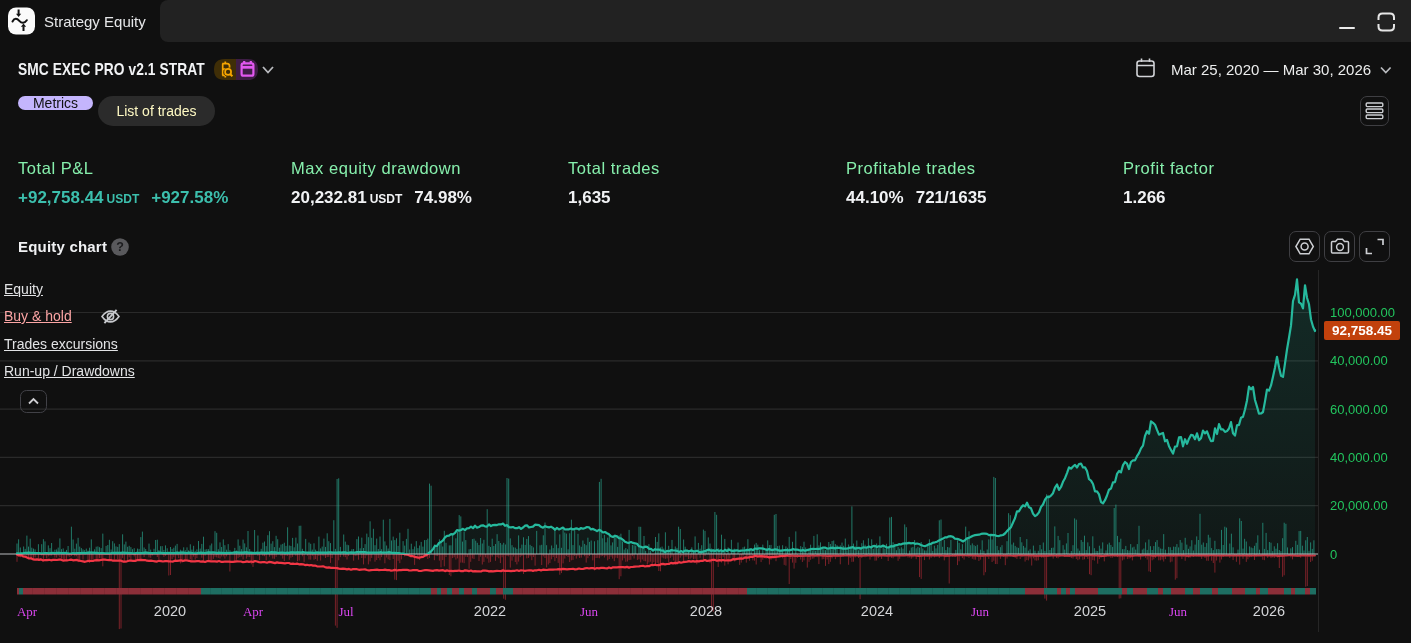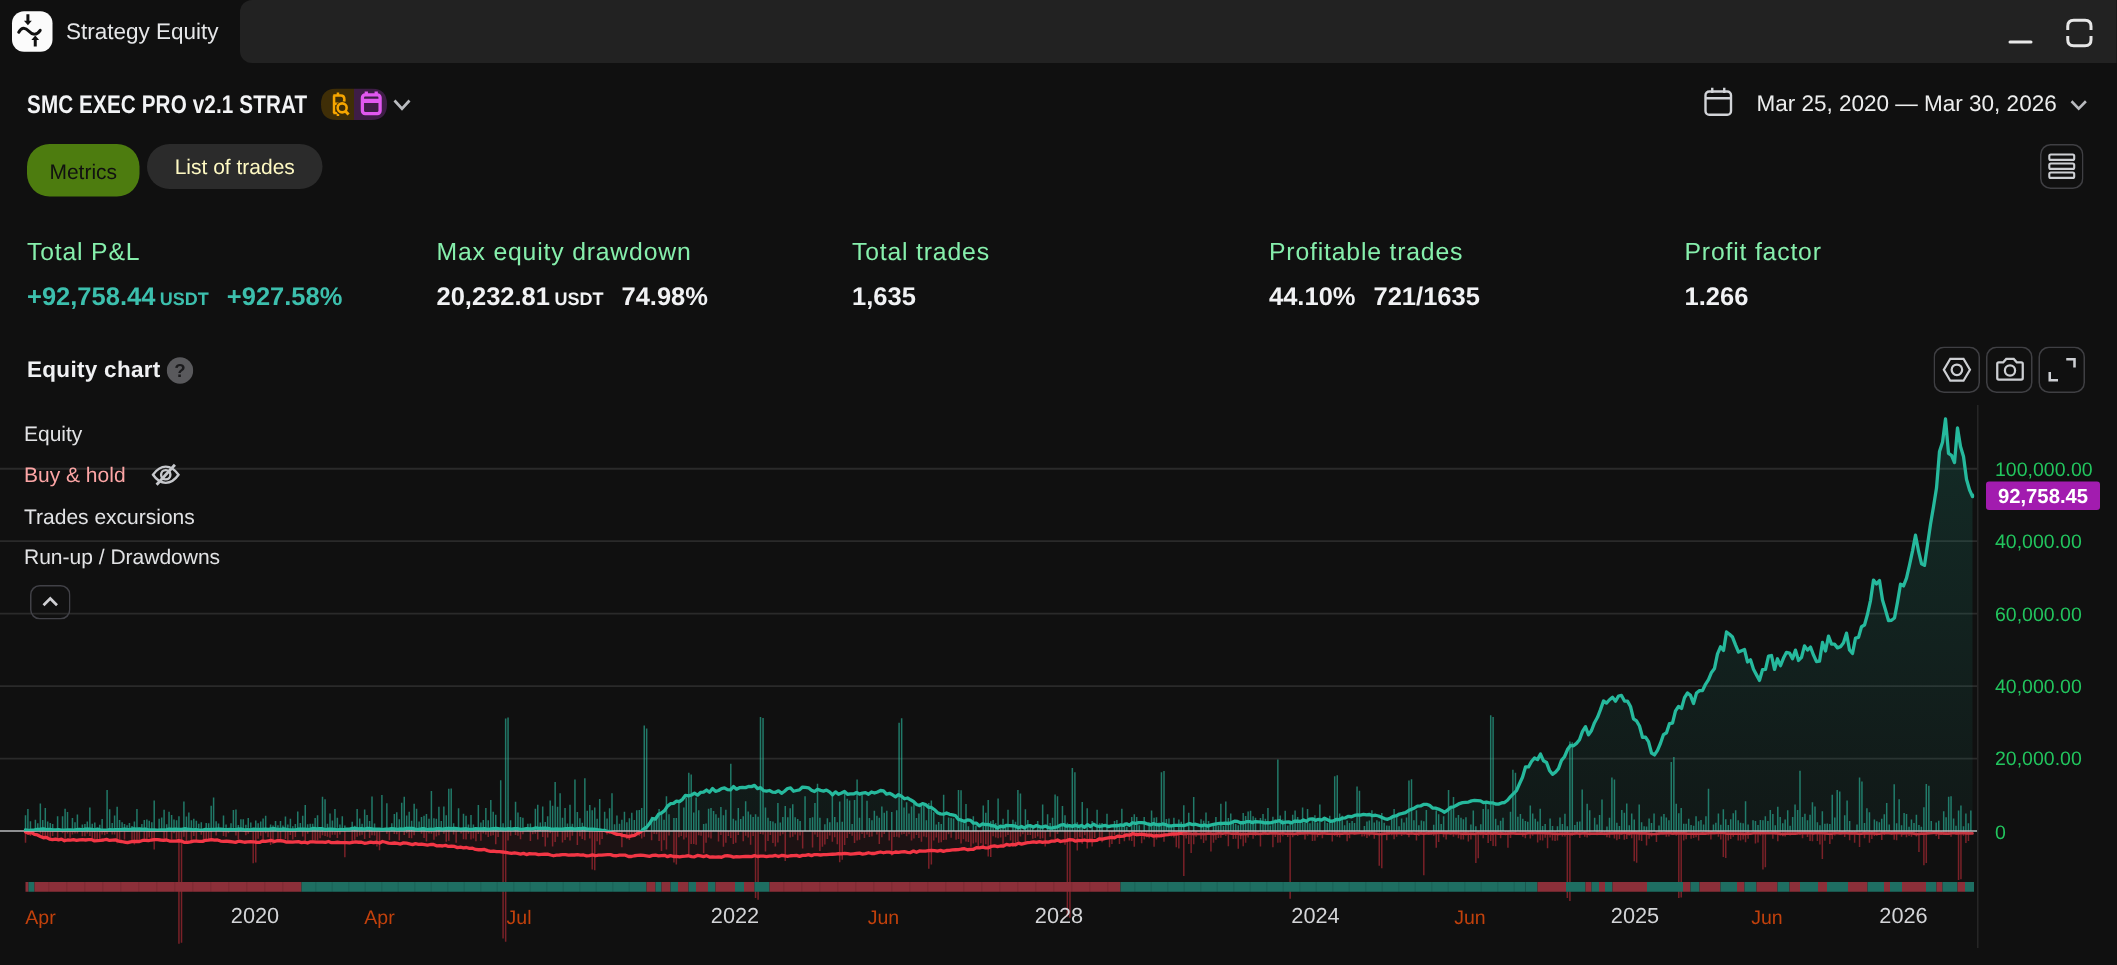--- a/index.html
+++ b/index.html
@@ -2,28 +2,28 @@
 <html><head><meta charset="utf-8"><style>
 * { margin:0; padding:0; box-sizing:border-box; }
 html,body { width:1411px; height:643px; background:#101010; overflow:hidden;
   font-family:"Liberation Sans", sans-serif; }
 .abs { position:absolute; }
 #topbar { position:absolute; left:160px; top:0; width:1251px; height:42px;
   background:#222222; border-radius:8px 0 0 8px; }
 #tabtxt { position:absolute; left:44px; top:13px; font-size:15px; color:#e6e7e9; }
 #chart { position:absolute; left:0; top:0; }
 .ylab { position:absolute; left:1330px; font-size:13px; color:#22c55e; }
-.xm { position:absolute; top:604px; font-size:13px; color:#c2410c; transform:translateX(-50%); }
+.xm { position:absolute; top:604px; font-size:13px; color:#d946ef; transform:translateX(-50%);font-family:Liberation Serif, serif; }
 .xy { position:absolute; top:603px; font-size:14.5px; color:#d4d5d8; transform:translateX(-50%); }
 .statlab { position:absolute; top:159px; font-size:16.5px; color:#86efac; letter-spacing:0.55px; }
 .statval { position:absolute; top:188px; font-size:17px; font-weight:700; color:#f1f2f4; }
 .statval .u { font-size:12px; font-weight:700; margin-left:3px; }
 .statval .pc { margin-left:12px; }
 .teal { color:#3cbfad; }
-.leg { position:absolute; left:16px; font-size:14px; color:#e2e3e5; }
+.leg { position:absolute; left:4px; font-size:14px; color:#e2e3e5;text-decoration:underline; }
 </style></head>
 <body>
 <div id="topbar"></div>
 <svg id="chart" width="1411" height="643" viewBox="0 0 1411 643">
 <defs>
 <linearGradient id="tg" x1="0" y1="280" x2="0" y2="554.0" gradientUnits="userSpaceOnUse">
 <stop offset="0" stop-color="rgba(36,185,157,0.16)"></stop>
         <stop offset="1" stop-color="rgba(36,185,157,0.05)"></stop>
 </linearGradient>
 <clipPath id="above">
@@ -140,21 +140,21 @@
 
 <svg class="abs" style="left:1135px;top:57px" width="22" height="22" fill="none" stroke="#d2d4d8" stroke-width="1.6">
   <rect x="2" y="4" width="17" height="15.5" rx="2.5"></rect>
   <path d="M6.5 1.5 V5 M14.5 1.5 V5 M2 8.5 H19"></path>
 </svg>
 <div class="abs" style="left:1171px;top:61px;font-size:15px;color:#eceded">Mar 25, 2020 — Mar 30, 2026</div>
 <svg class="abs" style="left:1379px;top:65px" width="14" height="12">
     <path d="M2 2.5 L6.8 7.5 L11.6 2.5" stroke="#b9bbbf" stroke-width="1.7" fill="none"></path>
   </svg>
 
-<div class="abs" style="left:18px;top:96px;width:75px;height:35px;background:#4d7c0f;border-radius:15px;color:#111;font-size:14px;display:flex;align-items:center;justify-content:center">Metrics</div>
+<div class="abs" style="left:18px;top:96px;width:75px;height:14px;background:#c4b5fd;border-radius:15px;color:#111;font-size:14px;display:flex;align-items:center;justify-content:center">Metrics</div>
 <div class="abs" style="left:98px;top:96px;width:117px;height:30px;background:#2b2b2b;border-radius:15px;color:#fef9c3;font-size:14px;display:flex;align-items:center;justify-content:center">List of trades</div>
 <svg class="abs" style="left:1360px;top:96px" width="29" height="30">
   <rect x="0.5" y="0.5" width="28" height="29" rx="6.5" fill="none" stroke="#3f3f43"></rect>
   <g fill="none" stroke="#cdcfd3" stroke-width="1.4">
     <rect x="6.2" y="7" width="16.6" height="3.6" rx="1"></rect>
     <rect x="6.2" y="13" width="16.6" height="3.6" rx="1"></rect>
     <rect x="6.2" y="19" width="16.6" height="3.6" rx="1"></rect>
   </g>
 </svg>
 
@@ -205,21 +205,21 @@
   <rect x="0.5" y="0.5" width="26" height="22" rx="6" fill="none" stroke="#414147"></rect>
   <path d="M9 13.5 L13.5 9 L18 13.5" stroke="#cfcfd3" stroke-width="1.8" fill="none"></path>
 </svg>
 
 <div class="ylab" style="top:305.0px">100,000.00</div>
 <div class="ylab" style="top:353.3px">40,000.00</div>
 <div class="ylab" style="top:401.6px">60,000.00</div>
 <div class="ylab" style="top:449.9px">40,000.00</div>
 <div class="ylab" style="top:498.2px">20,000.00</div>
 <div class="ylab" style="top:546.5px">0</div>
-<div class="abs" style="left:1324px;top:321px;width:76px;height:19px;background:#a21caf;border-radius:2px;color:#fff;font-size:13.5px;font-weight:700;display:flex;align-items:center;justify-content:center">92,758.45</div>
+<div class="abs" style="left:1324px;top:321px;width:76px;height:19px;background:#c2410c;border-radius:2px;color:#fff;font-size:13.5px;font-weight:700;display:flex;align-items:center;justify-content:center">92,758.45</div>
 <div class="xm" style="left:27px">Apr</div>
 <div class="xm" style="left:253px">Apr</div>
 <div class="xm" style="left:346px">Jul</div>
 <div class="xm" style="left:589px">Jun</div>
 <div class="xm" style="left:980px">Jun</div>
 <div class="xm" style="left:1178px">Jun</div>
 <div class="xy" style="left:170px">2020</div>
 <div class="xy" style="left:490px">2022</div>
 <div class="xy" style="left:706px">2028</div>
 <div class="xy" style="left:877px">2024</div>

